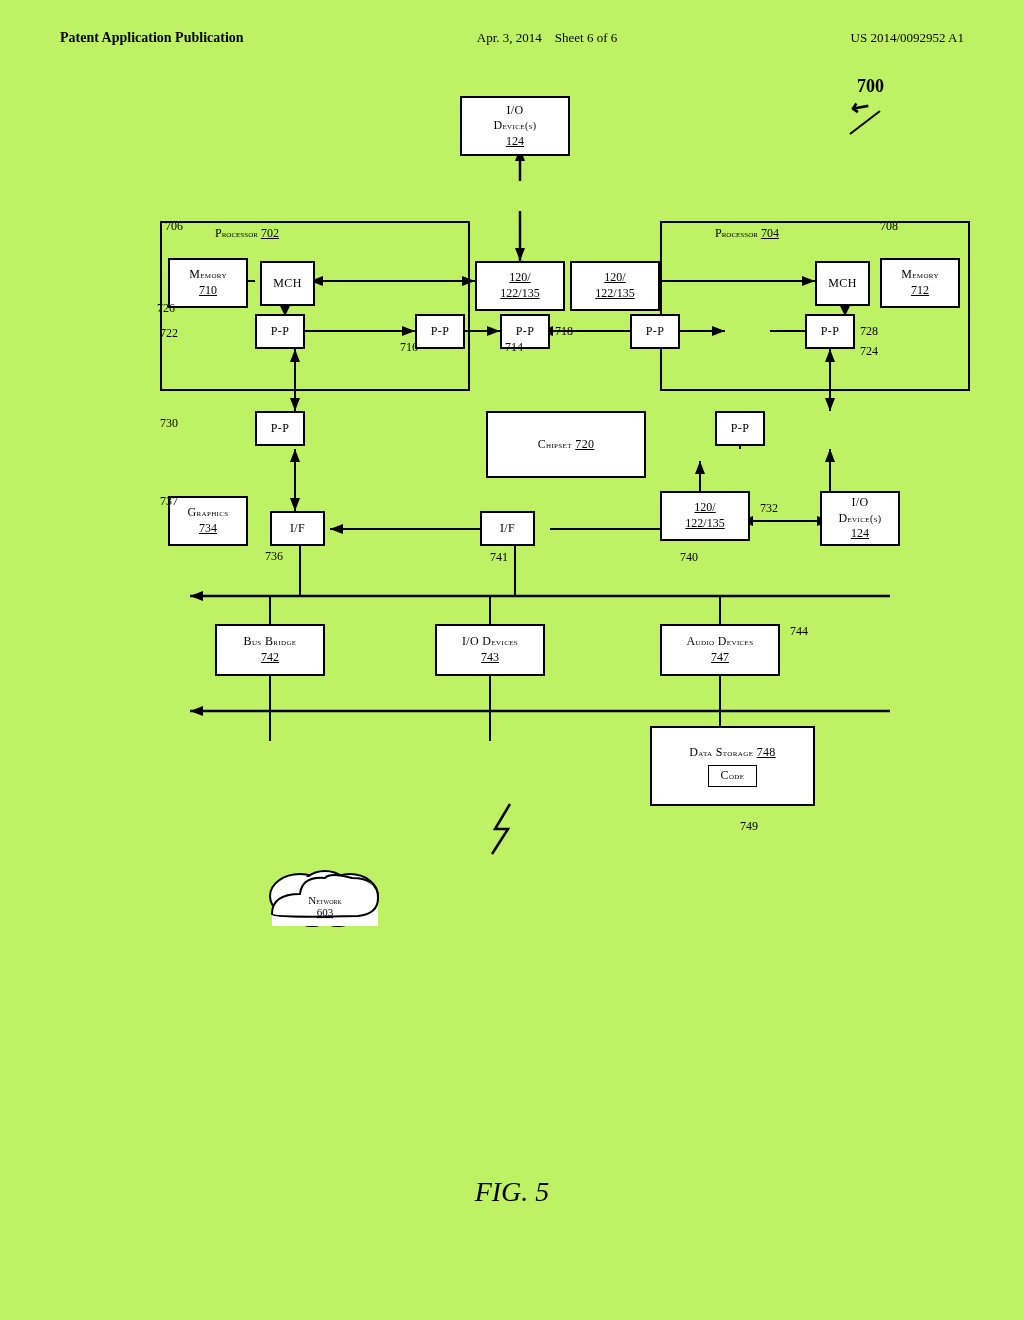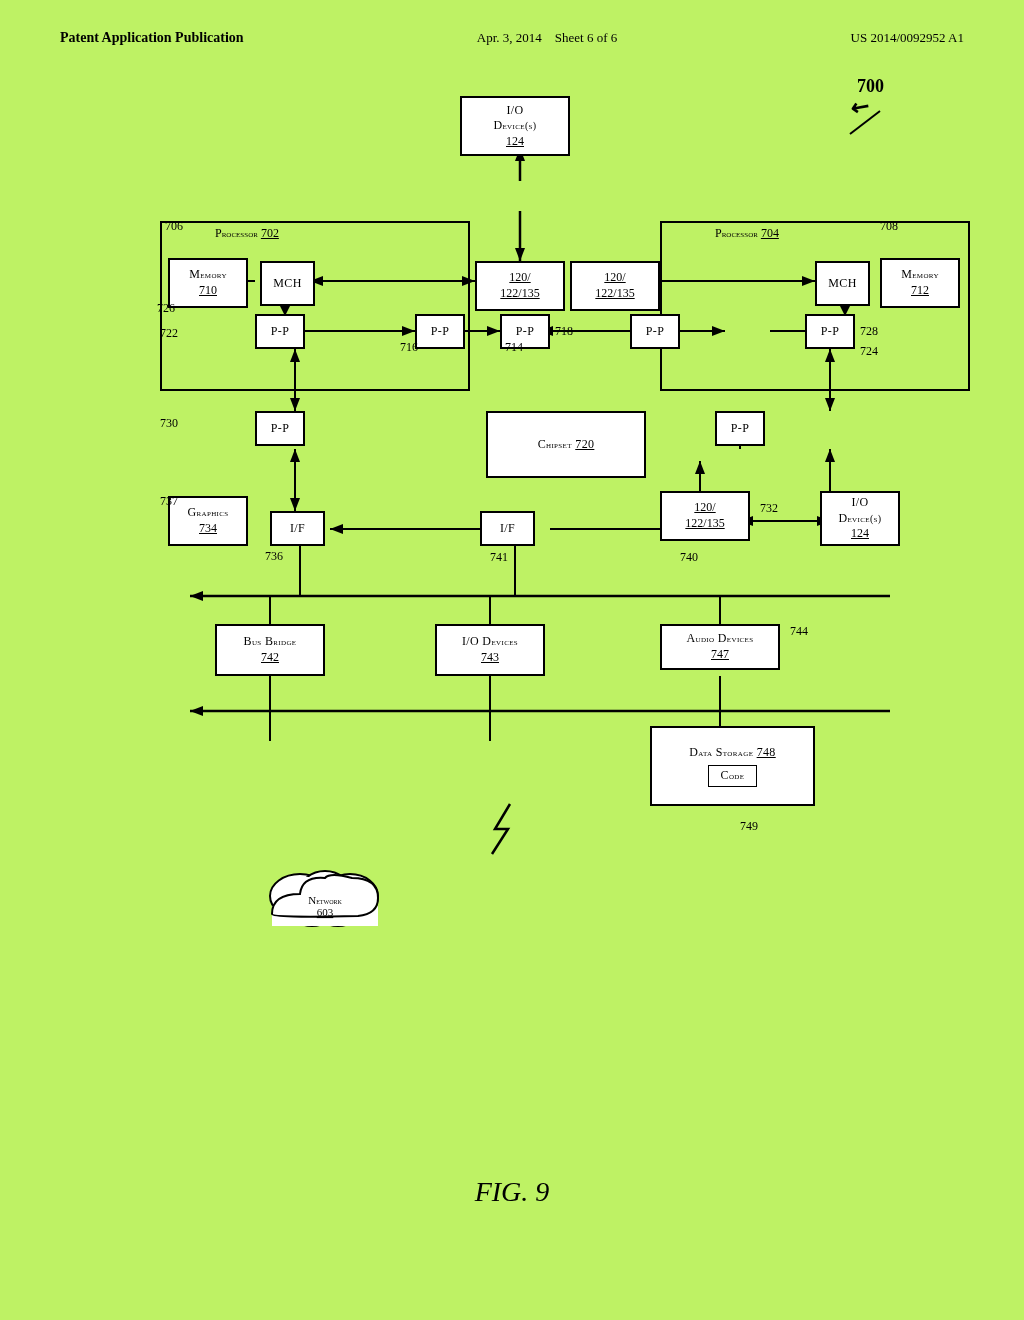--- a/index.html
+++ b/index.html
@@ -359,21 +359,21 @@
     <div class="box" style="left:155px; top:558px; width:110px; height:52px;">
       <span class="box-title">B<small>us</small> B<small>ridge</small></span>
       <span class="box-num">742</span>
     </div>
 
     <div class="box" style="left:375px; top:558px; width:110px; height:52px;">
       <span class="box-title">I/O D<small>evices</small></span>
       <span class="box-num">743</span>
     </div>
 
-    <div class="box" style="left:600px; top:558px; width:120px; height:46px;">
+    <div class="box" style="left:600px; top:558px; width:120px; height:52px;">
       <span class="box-title">A<small>udio</small> D<small>evices</small></span>
       <span class="box-num">747</span>
     </div>
     <div class="ref-label" style="left:730px; top:558px;">744</div>
 
 
 
     <div class="box" style="left:590px; top:660px; width:165px; height:80px;">
       <span class="box-title">D<small>ata</small> S<small>torage</small> <span style="text-decoration:underline;">748</span></span>
 
@@ -403,15 +403,15 @@
 
       <rect x="32" y="70" width="106" height="20" fill="#fff" stroke="none"></rect>
 
       <path d="M32,78 Q32,58 60,58 Q62,40 85,42 Q90,36 112,42 Q138,42 138,62 Q138,78 118,80 Q32,82 32,78 Z" fill="#fff" stroke="#000" stroke-width="2"></path>
       <text x="85" y="68" text-anchor="middle" font-size="11" font-family="Times New Roman" font-variant="small-caps">N<tspan font-size="9">etwork</tspan></text>
       <text x="85" y="80" text-anchor="middle" font-size="11" font-family="Times New Roman" text-decoration="underline">603</text>
     </svg>
 
   </div>
 
-  <div class="fig-label">FIG. 9</div>
+  <div class="fig-label">FIG. 5</div>
 
 </div>
 
 </body></html>

